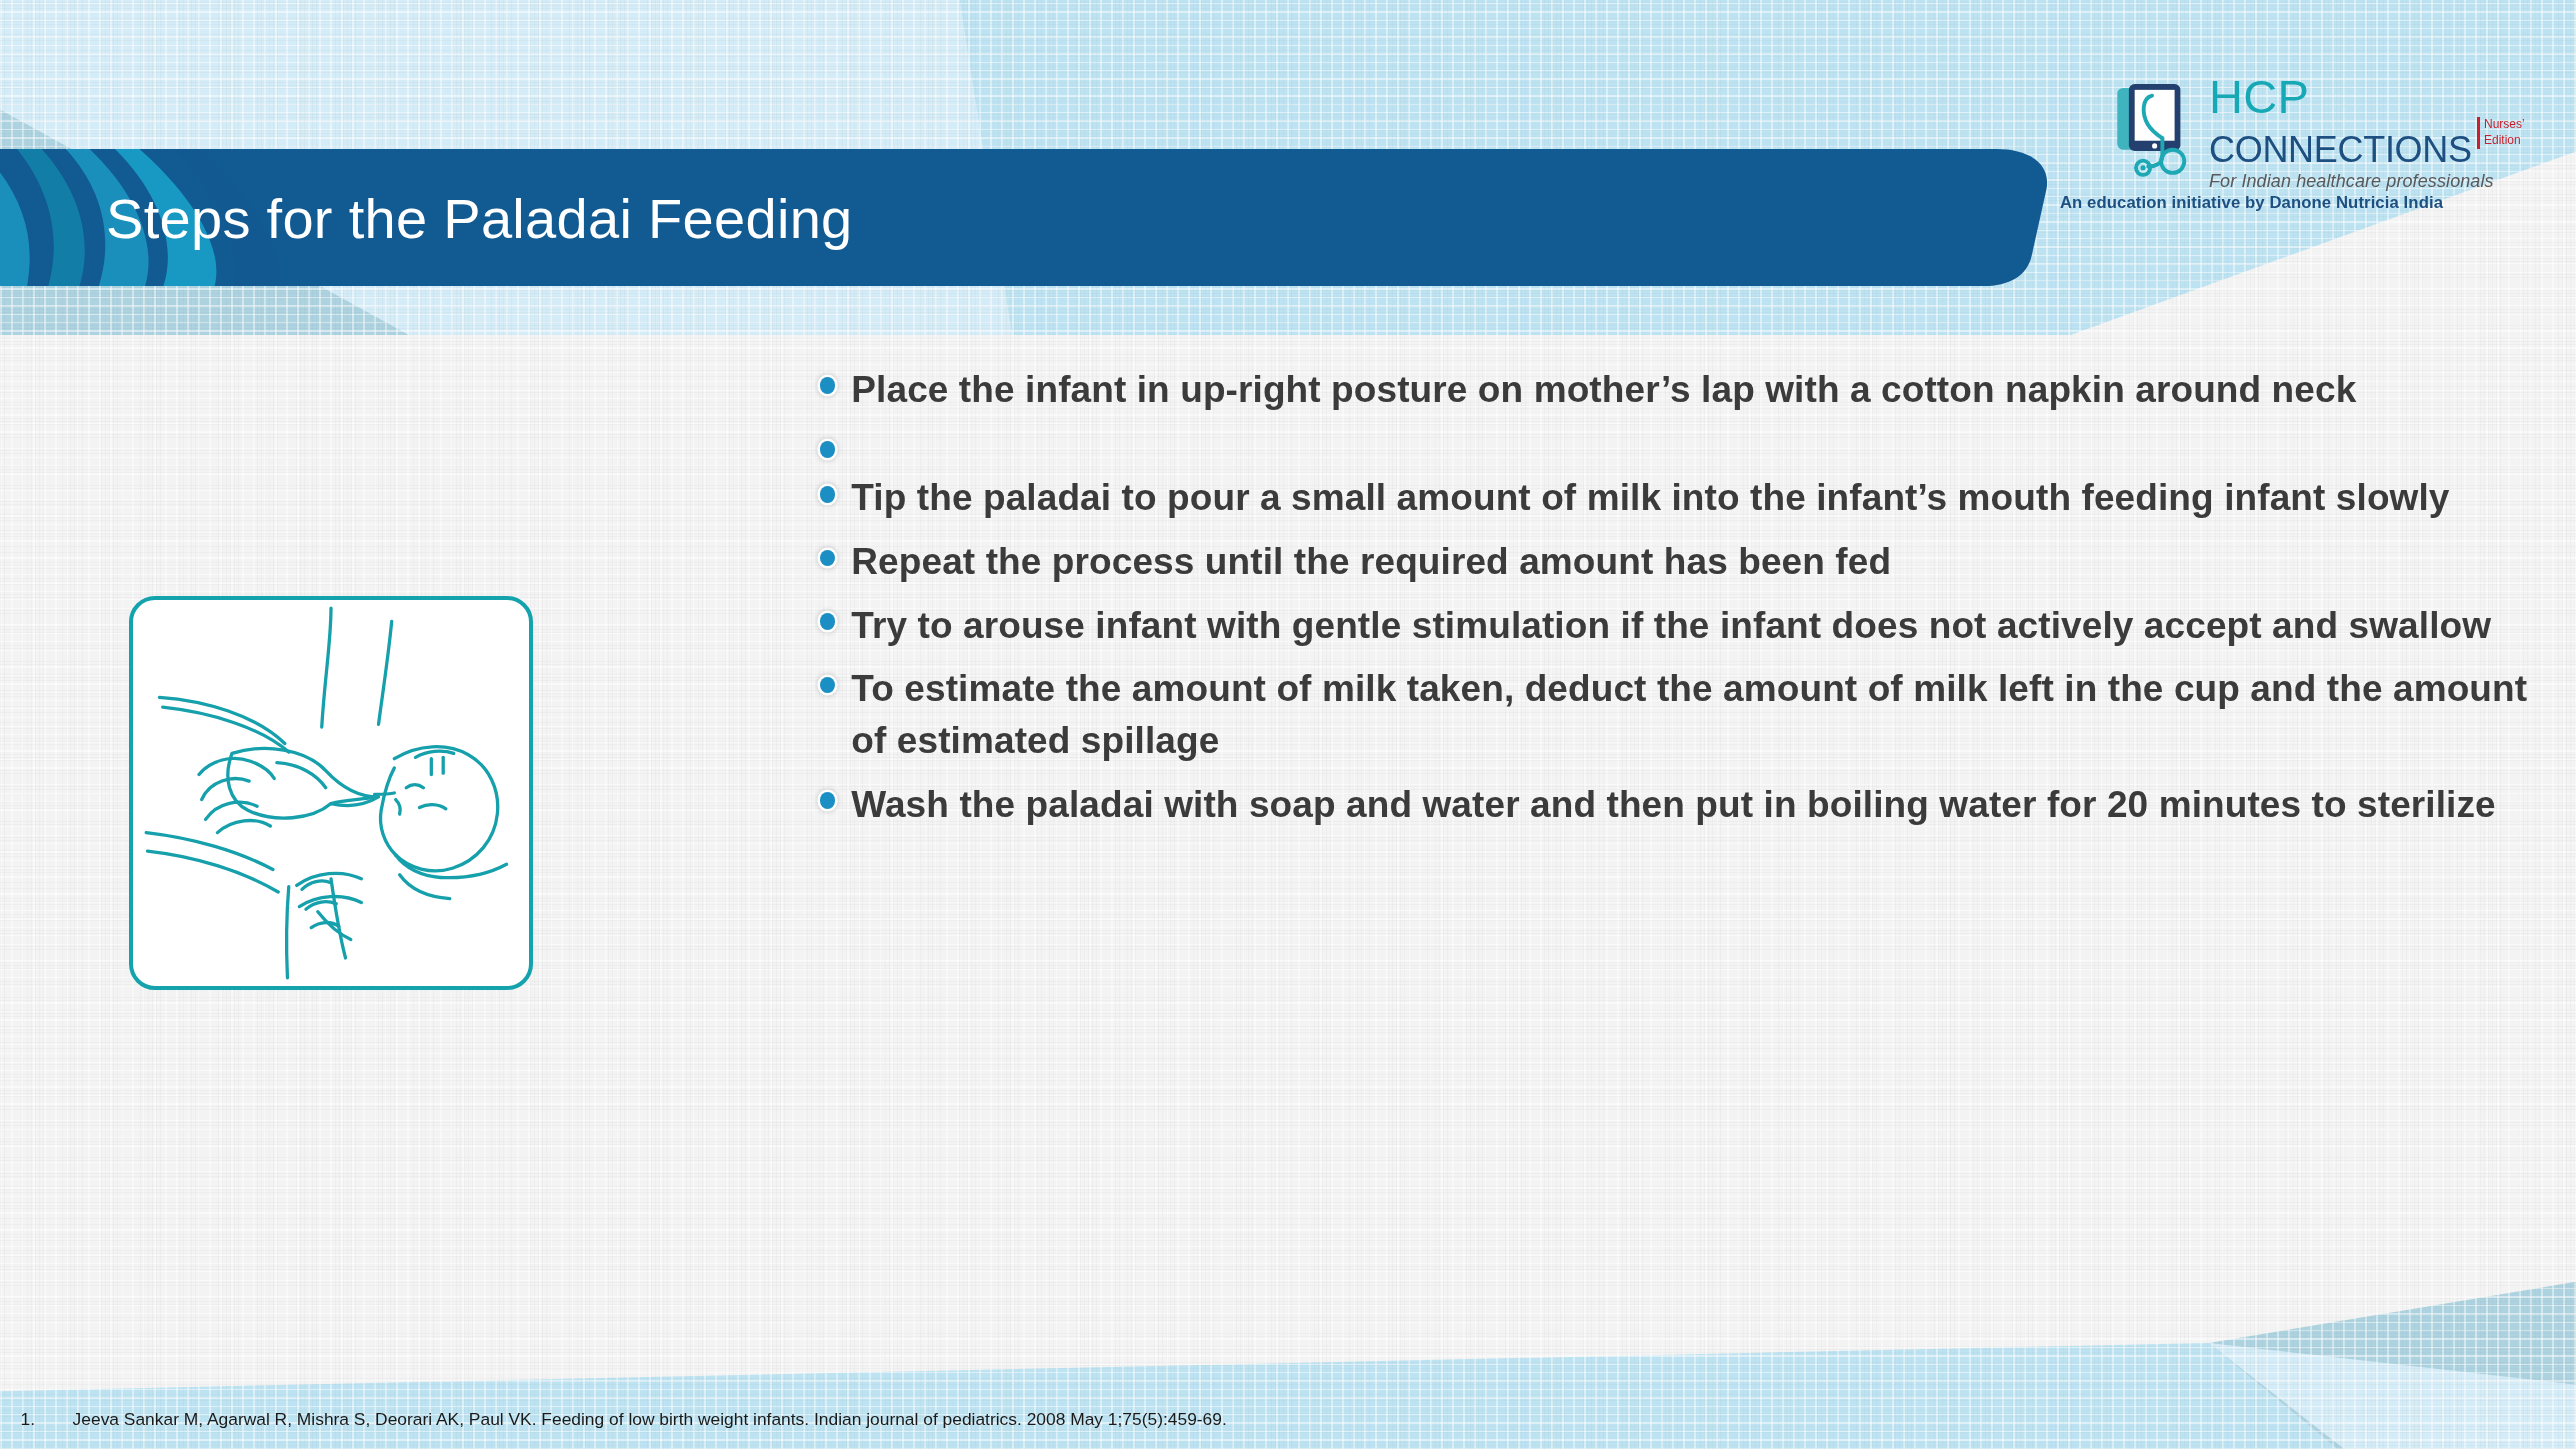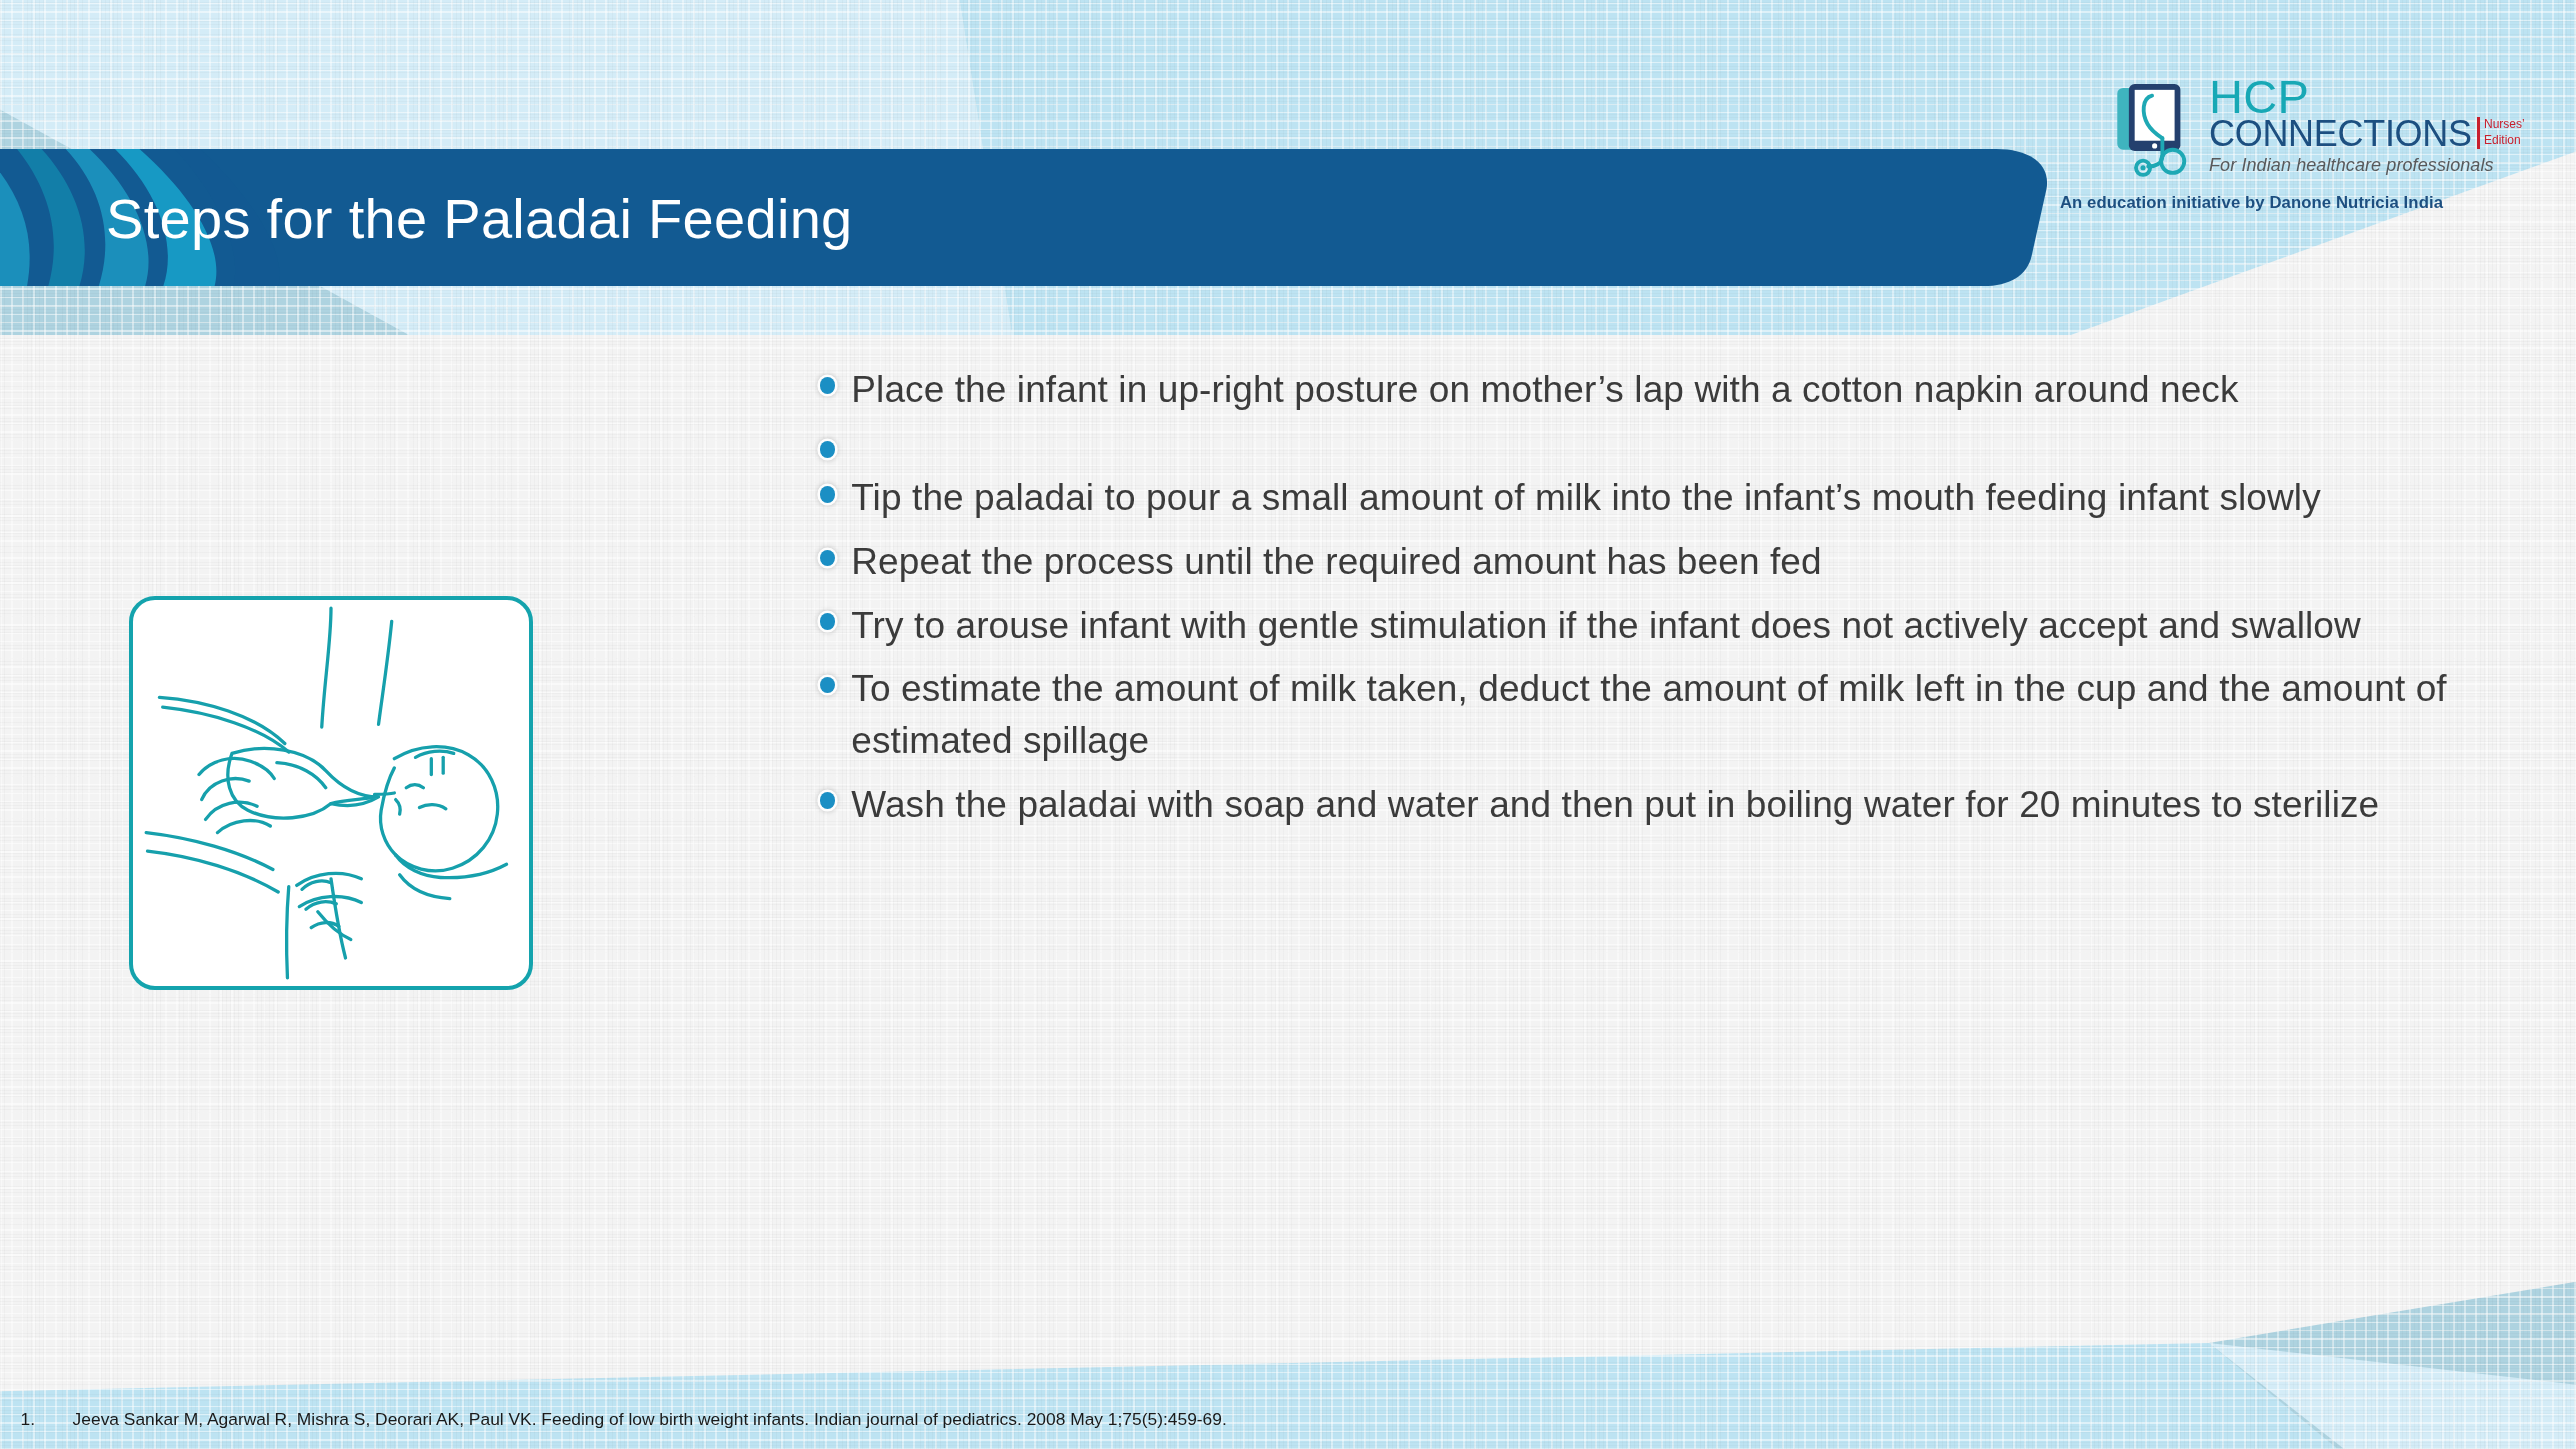--- a/index.html
+++ b/index.html
@@ -72,21 +72,21 @@
   .logo-words{
     position:absolute;left:93px;top:0;width:309px;
   }
   .logo-hcp{
     font-size:47px;line-height:32px;color:#17a8b5;font-weight:400;letter-spacing:0.3px;
   }
   .logo-conn-row{
     display:flex;align-items:flex-start;margin-top:2.6px;
   }
   .logo-conn{
-    font-size:36px;line-height:35px;color:#1d4f80;font-weight:400;letter-spacing:-0.3px;
+    font-size:36px;line-height:35px;color:#1d4f80;font-weight:400;letter-spacing:-0.3px;margin-top:16px;
   }
   .logo-div{
     width:2.6px;background:#c8202e;margin:1.3px 4.5px 0 5.2px;height:32px;flex:none;
   }
   .logo-ne{
     color:#c8202e;font-weight:normal;font-size:12px;line-height:16px;text-align:left;
   }
   .logo-tag{
     font-style:italic;color:#58595b;font-size:18px;line-height:24.5px;margin-top:2px;letter-spacing:0.1px;
   }
@@ -112,20 +112,21 @@
   .bullets{
     position:absolute;
     left:818px;top:364px;
     width:1732px;
     z-index:5;
   }
   .bullet-row{
     display:flex;
     align-items:flex-start;
     margin-bottom:11.6px;
+    font-weight:bold;
   }
   .bullet-dot{
     flex:none;
     width:19.3px;height:23px;
     margin-top:10.3px;
     margin-right:14px;
     position:relative;
   }
   .bullet-dot i{
     position:absolute;left:1.9px;top:3.2px;

